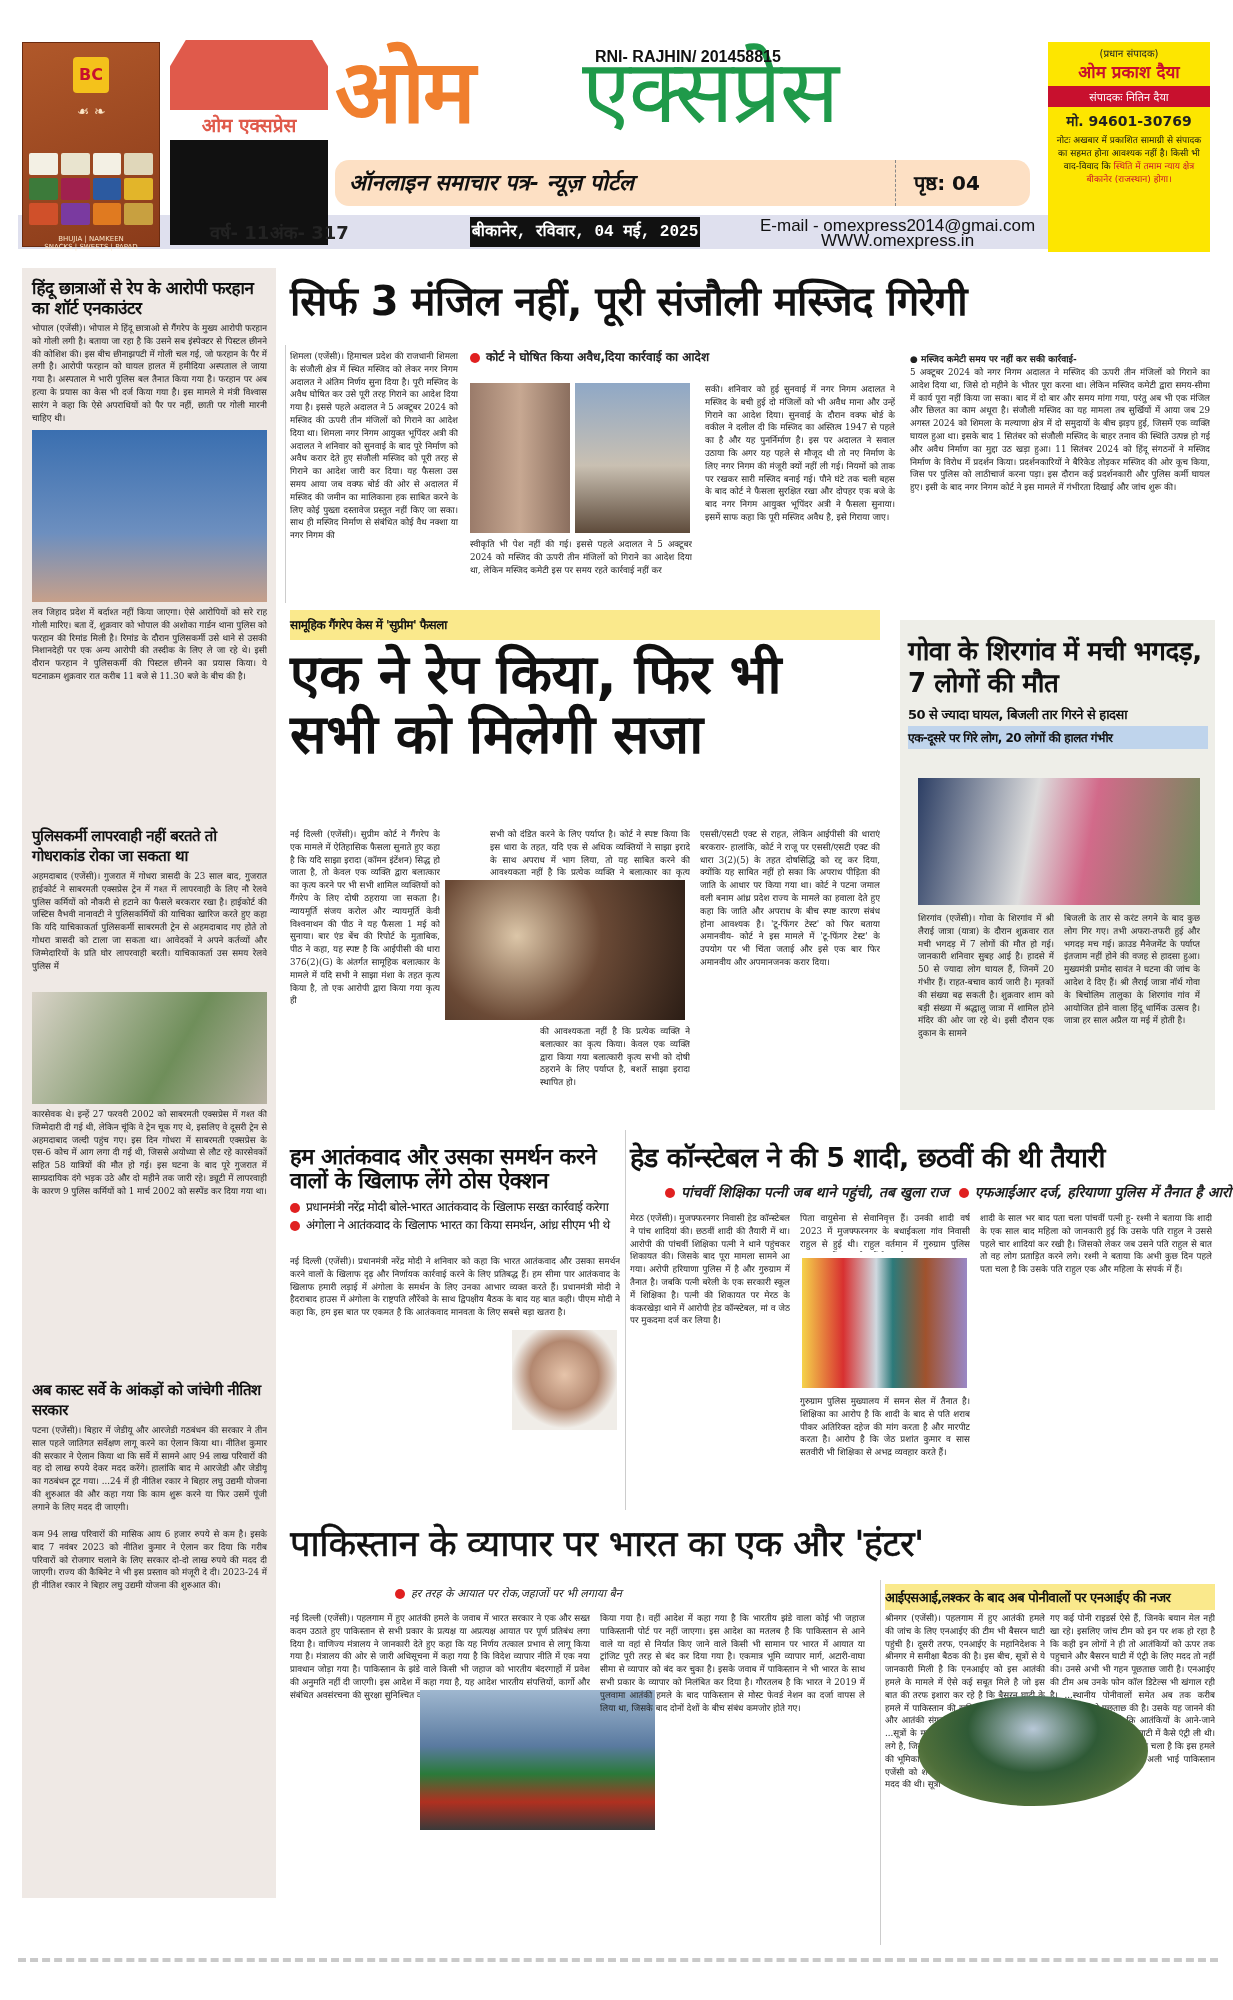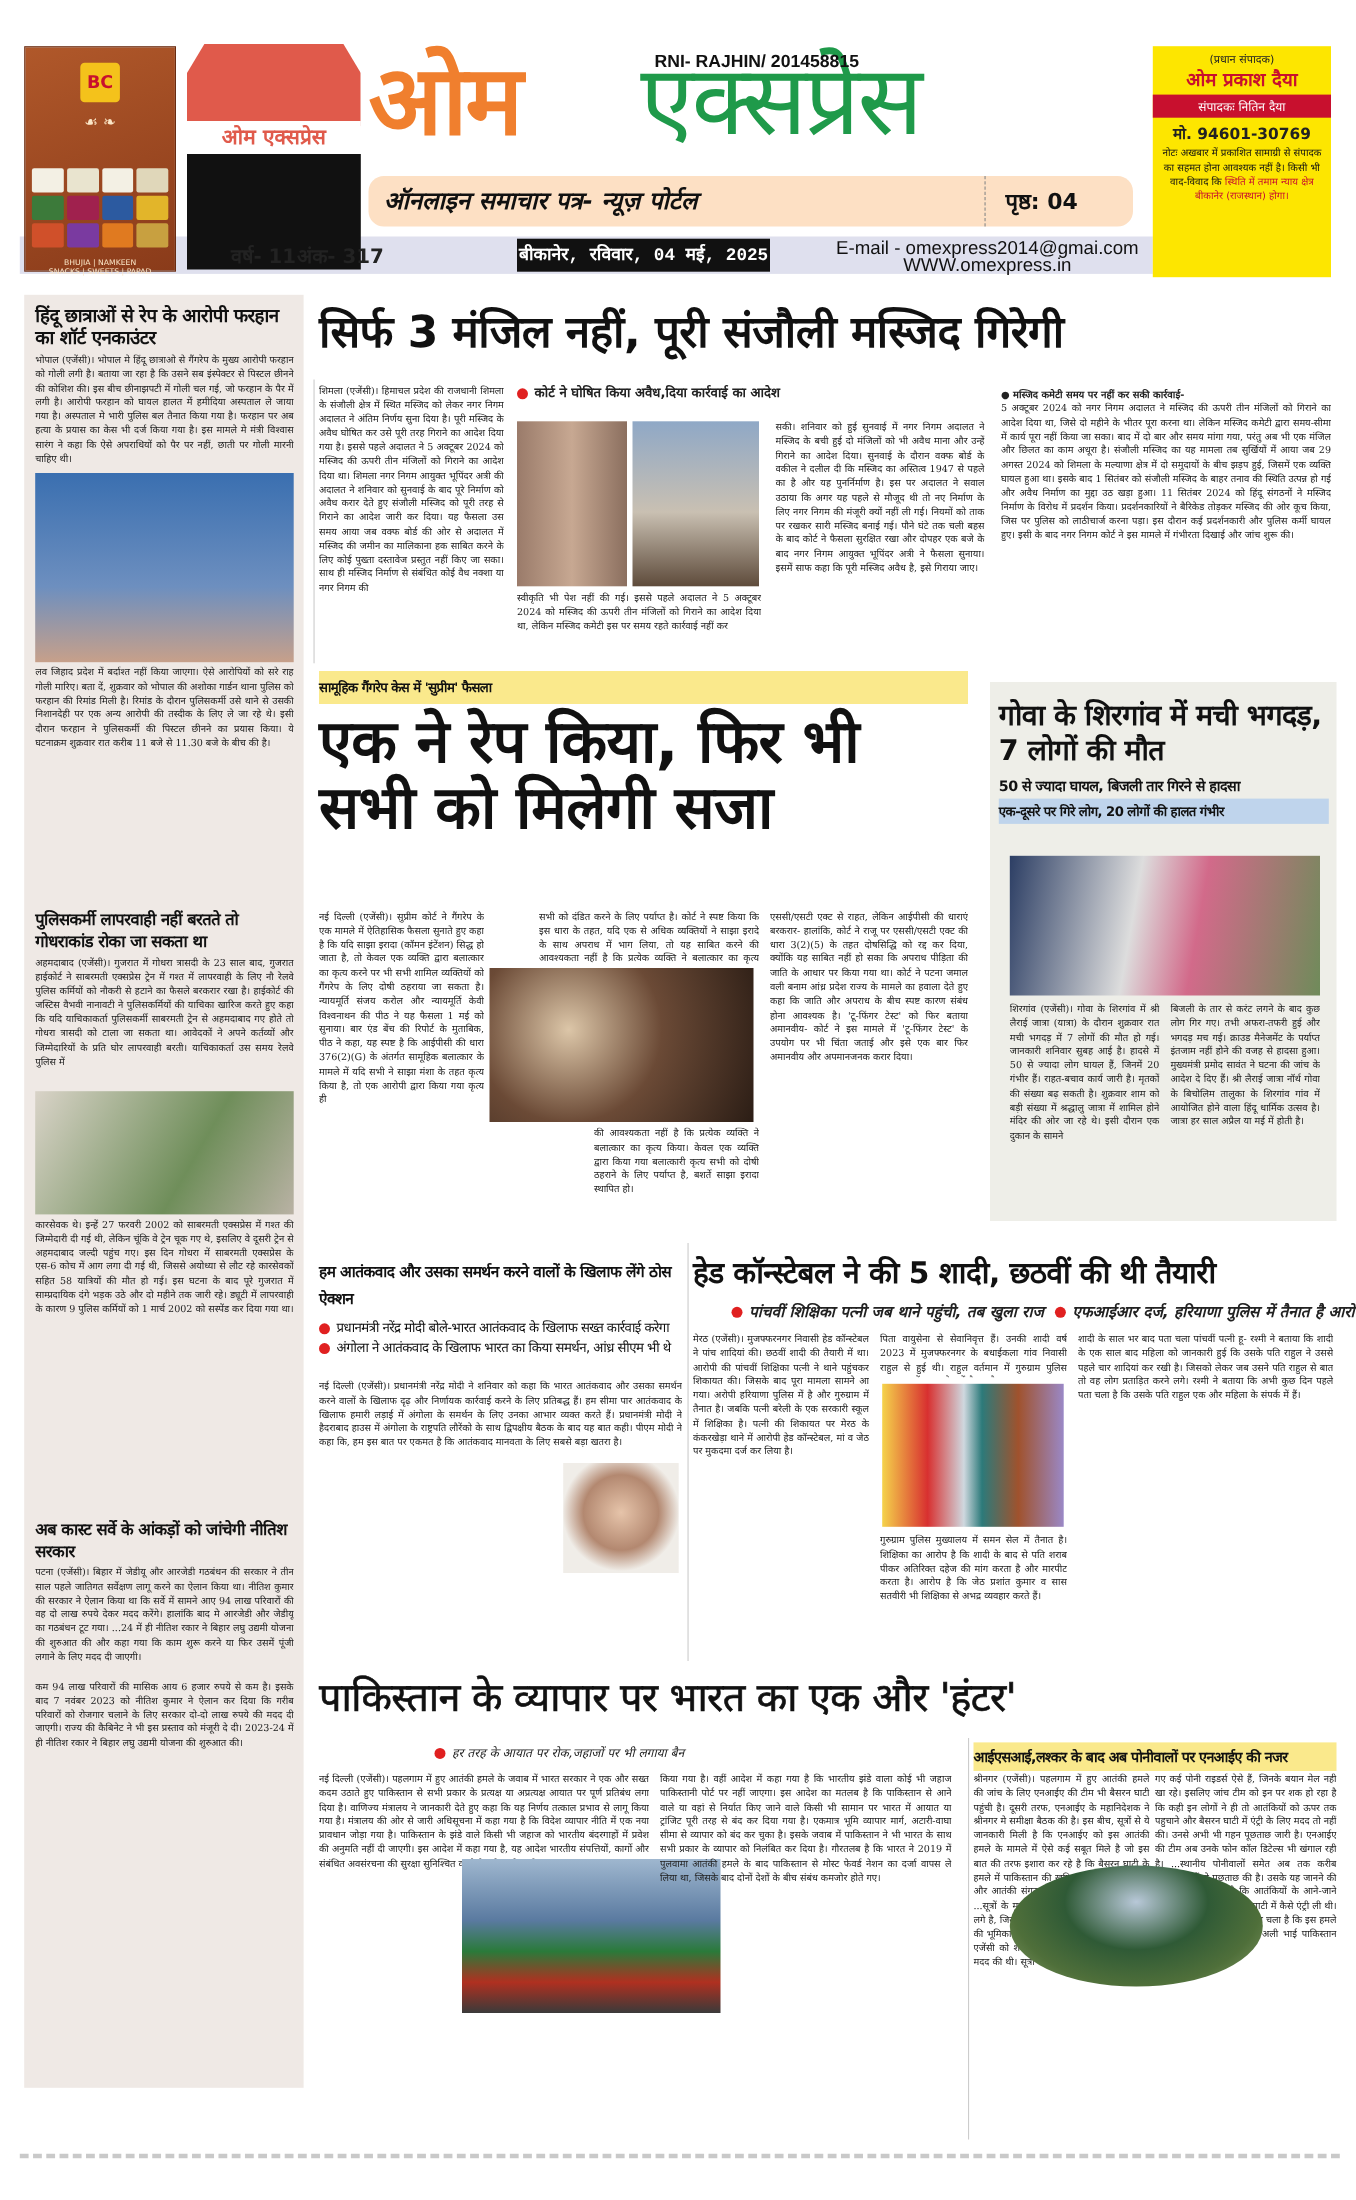--- a/index.html
+++ b/index.html
@@ -134,21 +134,21 @@
 <div class="abs col" style="left:700px;top:828px;width:180px;height:270px;overflow:hidden">एससी/एसटी एक्ट से राहत, लेकिन आईपीसी की धाराएं बरकरार- हालांकि, कोर्ट ने राजू पर एससी/एसटी एक्ट की धारा 3(2)(5) के तहत दोषसिद्धि को रद्द कर दिया, क्योंकि यह साबित नहीं हो सका कि अपराध पीड़िता की जाति के आधार पर किया गया था। कोर्ट ने पटना जमाल वली बनाम आंध्र प्रदेश राज्य के मामले का हवाला देते हुए कहा कि जाति और अपराध के बीच स्पष्ट कारण संबंध होना आवश्यक है। 'टू-फिंगर टेस्ट' को फिर बताया अमानवीय- कोर्ट ने इस मामले में 'टू-फिंगर टेस्ट' के उपयोग पर भी चिंता जताई और इसे एक बार फिर अमानवीय और अपमानजनक करार दिया।</div>
 
 <div class="abs" style="left:900px;top:620px;width:315px;height:490px;background:#eeeee8"></div>
 <div class="abs head" style="left:908px;top:635px;width:300px;font-size:26px;line-height:32px;text-align:left">गोवा के शिरगांव में मची भगदड़, 7 लोगों की मौत</div>
 <div class="abs head" style="left:908px;top:705px;width:300px;font-size:13px;text-align:left">50 से ज्यादा घायल, बिजली तार गिरने से हादसा</div>
 <div class="abs head" style="left:908px;top:726px;width:300px;font-size:12px;background:#bfd4ec;padding:3px 0;text-align:left">एक-दूसरे पर गिरे लोग, 20 लोगों की हालत गंभीर</div>
 <div class="abs img" style="left:918px;top:778px;width:282px;height:127px;background:linear-gradient(100deg,#2c3e64,#ddd 40%,#d26a8a 60%,#6f8b5a)"></div>
 <div class="abs col" style="left:918px;top:912px;width:136px;height:195px;overflow:hidden">शिरगांव (एजेंसी)। गोवा के शिरगांव में श्री लैराई जात्रा (यात्रा) के दौरान शुक्रवार रात मची भगदड़ में 7 लोगों की मौत हो गई। जानकारी शनिवार सुबह आई है। हादसे में 50 से ज्यादा लोग घायल हैं, जिनमें 20 गंभीर हैं। राहत-बचाव कार्य जारी है। मृतकों की संख्या बढ़ सकती है। शुक्रवार शाम को बड़ी संख्या में श्रद्धालु जात्रा में शामिल होने मंदिर की ओर जा रहे थे। इसी दौरान एक दुकान के सामने</div>
 <div class="abs col" style="left:1064px;top:912px;width:136px;height:195px;overflow:hidden">बिजली के तार से करंट लगने के बाद कुछ लोग गिर गए। तभी अफरा-तफरी हुई और भगदड़ मच गई। क्राउड मैनेजमेंट के पर्याप्त इंतजाम नहीं होने की वजह से हादसा हुआ। मुख्यमंत्री प्रमोद सावंत ने घटना की जांच के आदेश दे दिए हैं। श्री लैराई जात्रा नॉर्थ गोवा के बिचोलिम तालुका के शिरगांव गांव में आयोजित होने वाला हिंदू धार्मिक उत्सव है। जात्रा हर साल अप्रैल या मई में होती है।</div>
 
-<div class="abs head" style="left:290px;top:1145px;width:330px;font-size:14px;line-height:24px">हम आतंकवाद और उसका समर्थन करने वालों के खिलाफ लेंगे ठोस ऐक्शन</div>
+<div class="abs head" style="left:290px;top:1145px;width:330px;font-size:22px;line-height:24px">हम आतंकवाद और उसका समर्थन करने वालों के खिलाफ लेंगे ठोस ऐक्शन</div>
 <div class="abs head" style="left:290px;top:1198px;width:330px;font-size:12px;line-height:18px;font-weight:normal"><span class="dot"></span><span>प्रधानमंत्री नरेंद्र मोदी बोले-भारत आतंकवाद के खिलाफ सख्त कार्रवाई करेगा</span> <span class="dot"></span><span>अंगोला ने आतंकवाद के खिलाफ भारत का किया समर्थन, आंध्र सीएम भी थे</span></div>
 <div class="abs col" style="left:290px;top:1255px;width:330px;height:240px;overflow:hidden">नई दिल्ली (एजेंसी)। प्रधानमंत्री नरेंद्र मोदी ने शनिवार को कहा कि भारत आतंकवाद और उसका समर्थन करने वालों के खिलाफ दृढ़ और निर्णायक कार्रवाई करने के लिए प्रतिबद्ध हैं। हम सीमा पार आतंकवाद के खिलाफ हमारी लड़ाई में अंगोला के समर्थन के लिए उनका आभार व्यक्त करते हैं। प्रधानमंत्री मोदी ने हैदराबाद हाउस में अंगोला के राष्ट्रपति लौरेंको के साथ द्विपक्षीय बैठक के बाद यह बात कही। पीएम मोदी ने कहा कि, हम इस बात पर एकमत है कि आतंकवाद मानवता के लिए सबसे बड़ा खतरा है।</div>
 <div class="abs img" style="left:512px;top:1330px;width:105px;height:100px;background:radial-gradient(circle at 50% 45%,#e6c4aa,#b38870 45%,#f0ede8 70%)"></div>
 
 <div class="abs head" style="left:630px;top:1140px;width:590px;font-size:27px;line-height:36px">हेड कॉन्स्टेबल ने की 5 शादी, छठवीं की थी तैयारी</div>
 <div class="abs" style="left:665px;top:1182px;width:590px;font-family:'DejaVu Sans',sans-serif;font-size:14px;font-style:italic;font-weight:bold"><span class="dot"></span><span>पांचवीं शिक्षिका पत्नी जब थाने पहुंची, तब खुला राज</span>&nbsp;&nbsp;<span class="dot"></span><span>एफआईआर दर्ज, हरियाणा पुलिस में तैनात है आरोपी</span></div>
 <div class="abs col" style="left:630px;top:1212px;width:160px;height:290px;overflow:hidden">मेरठ (एजेंसी)। मुजफ्फरनगर निवासी हेड कॉन्स्टेबल ने पांच शादियां की। छठवीं शादी की तैयारी में था। आरोपी की पांचवीं शिक्षिका पत्नी ने थाने पहुंचकर शिकायत की। जिसके बाद पूरा मामला सामने आ गया। अरोपी हरियाणा पुलिस में है और गुरुग्राम में तैनात है। जबकि पत्नी बरेली के एक सरकारी स्कूल में शिक्षिका है। पत्नी की शिकायत पर मेरठ के कंकरखेड़ा थाने में आरोपी हेड कॉन्स्टेबल, मां व जेठ पर मुकदमा दर्ज कर लिया है।</div>
 <div class="abs col" style="left:800px;top:1212px;width:170px;height:40px;overflow:hidden">पिता वायुसेना से सेवानिवृत्त हैं। उनकी शादी वर्ष 2023 में मुजफ्फरनगर के बधाईकला गांव निवासी राहुल से हुई थी। राहुल वर्तमान में गुरुग्राम पुलिस मुख्यालय में समन सेल में तैनात है।</div>
 <div class="abs img" style="left:802px;top:1258px;width:165px;height:130px;background:linear-gradient(90deg,#f5d34b,#d83030 25%,#cfd8df 45%,#2c7a7a 55%,#a0522d 75%,#9a88c6)"></div>
 <div class="abs col" style="left:800px;top:1395px;width:170px;height:105px;overflow:hidden">गुरुग्राम पुलिस मुख्यालय में समन सेल में तैनात है। शिक्षिका का आरोप है कि शादी के बाद से पति शराब पीकर अतिरिक्त दहेज की मांग करता है और मारपीट करता है। आरोप है कि जेठ प्रशांत कुमार व सास सतवीरी भी शिक्षिका से अभद्र व्यवहार करते हैं।</div>

